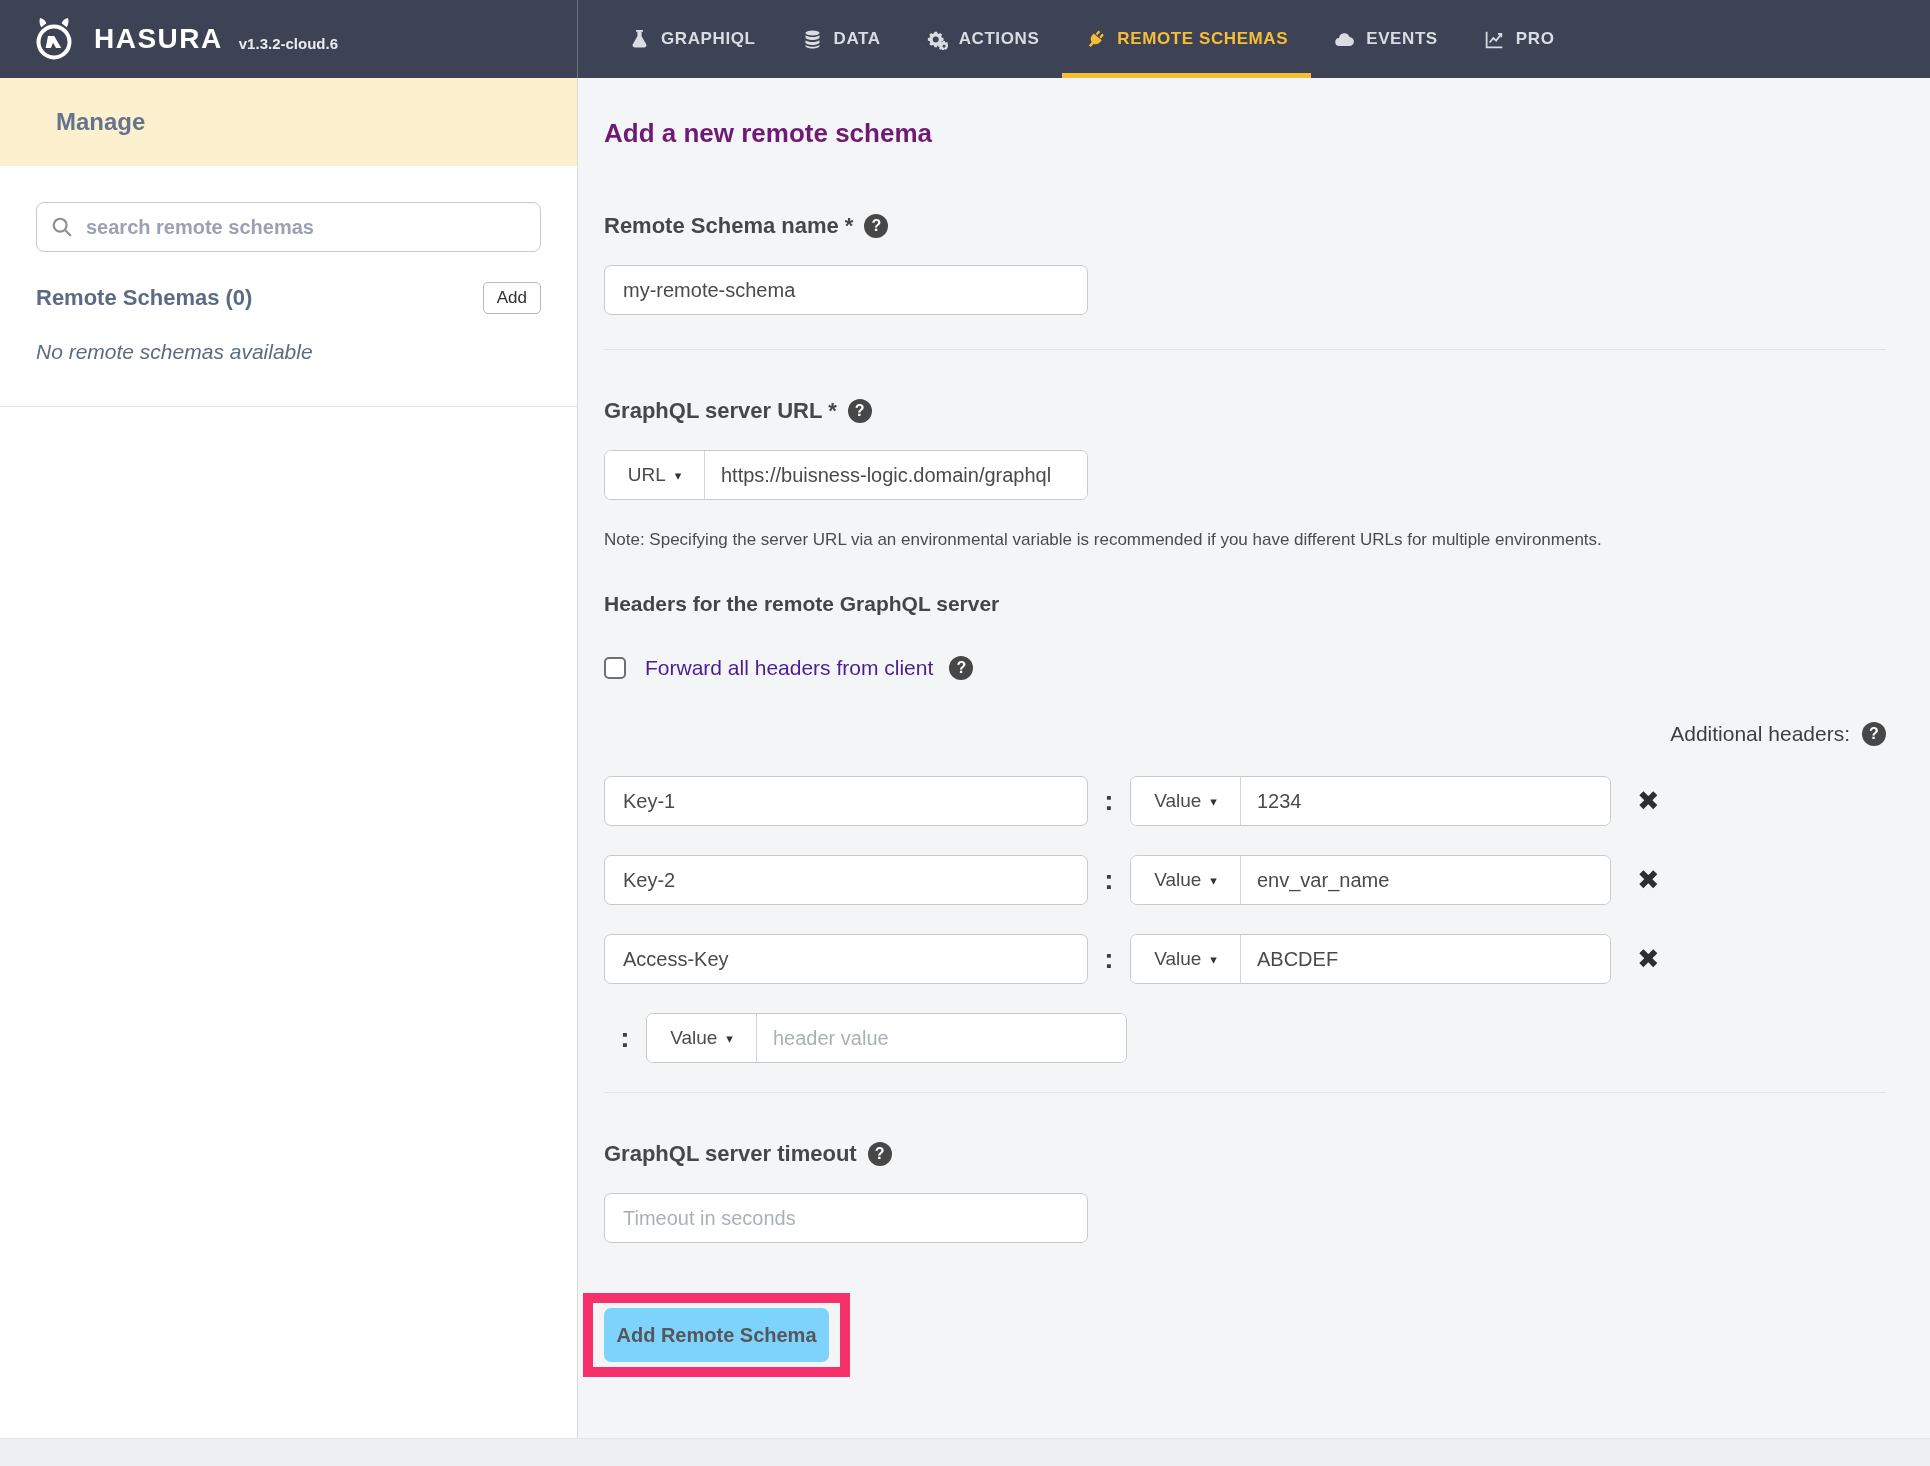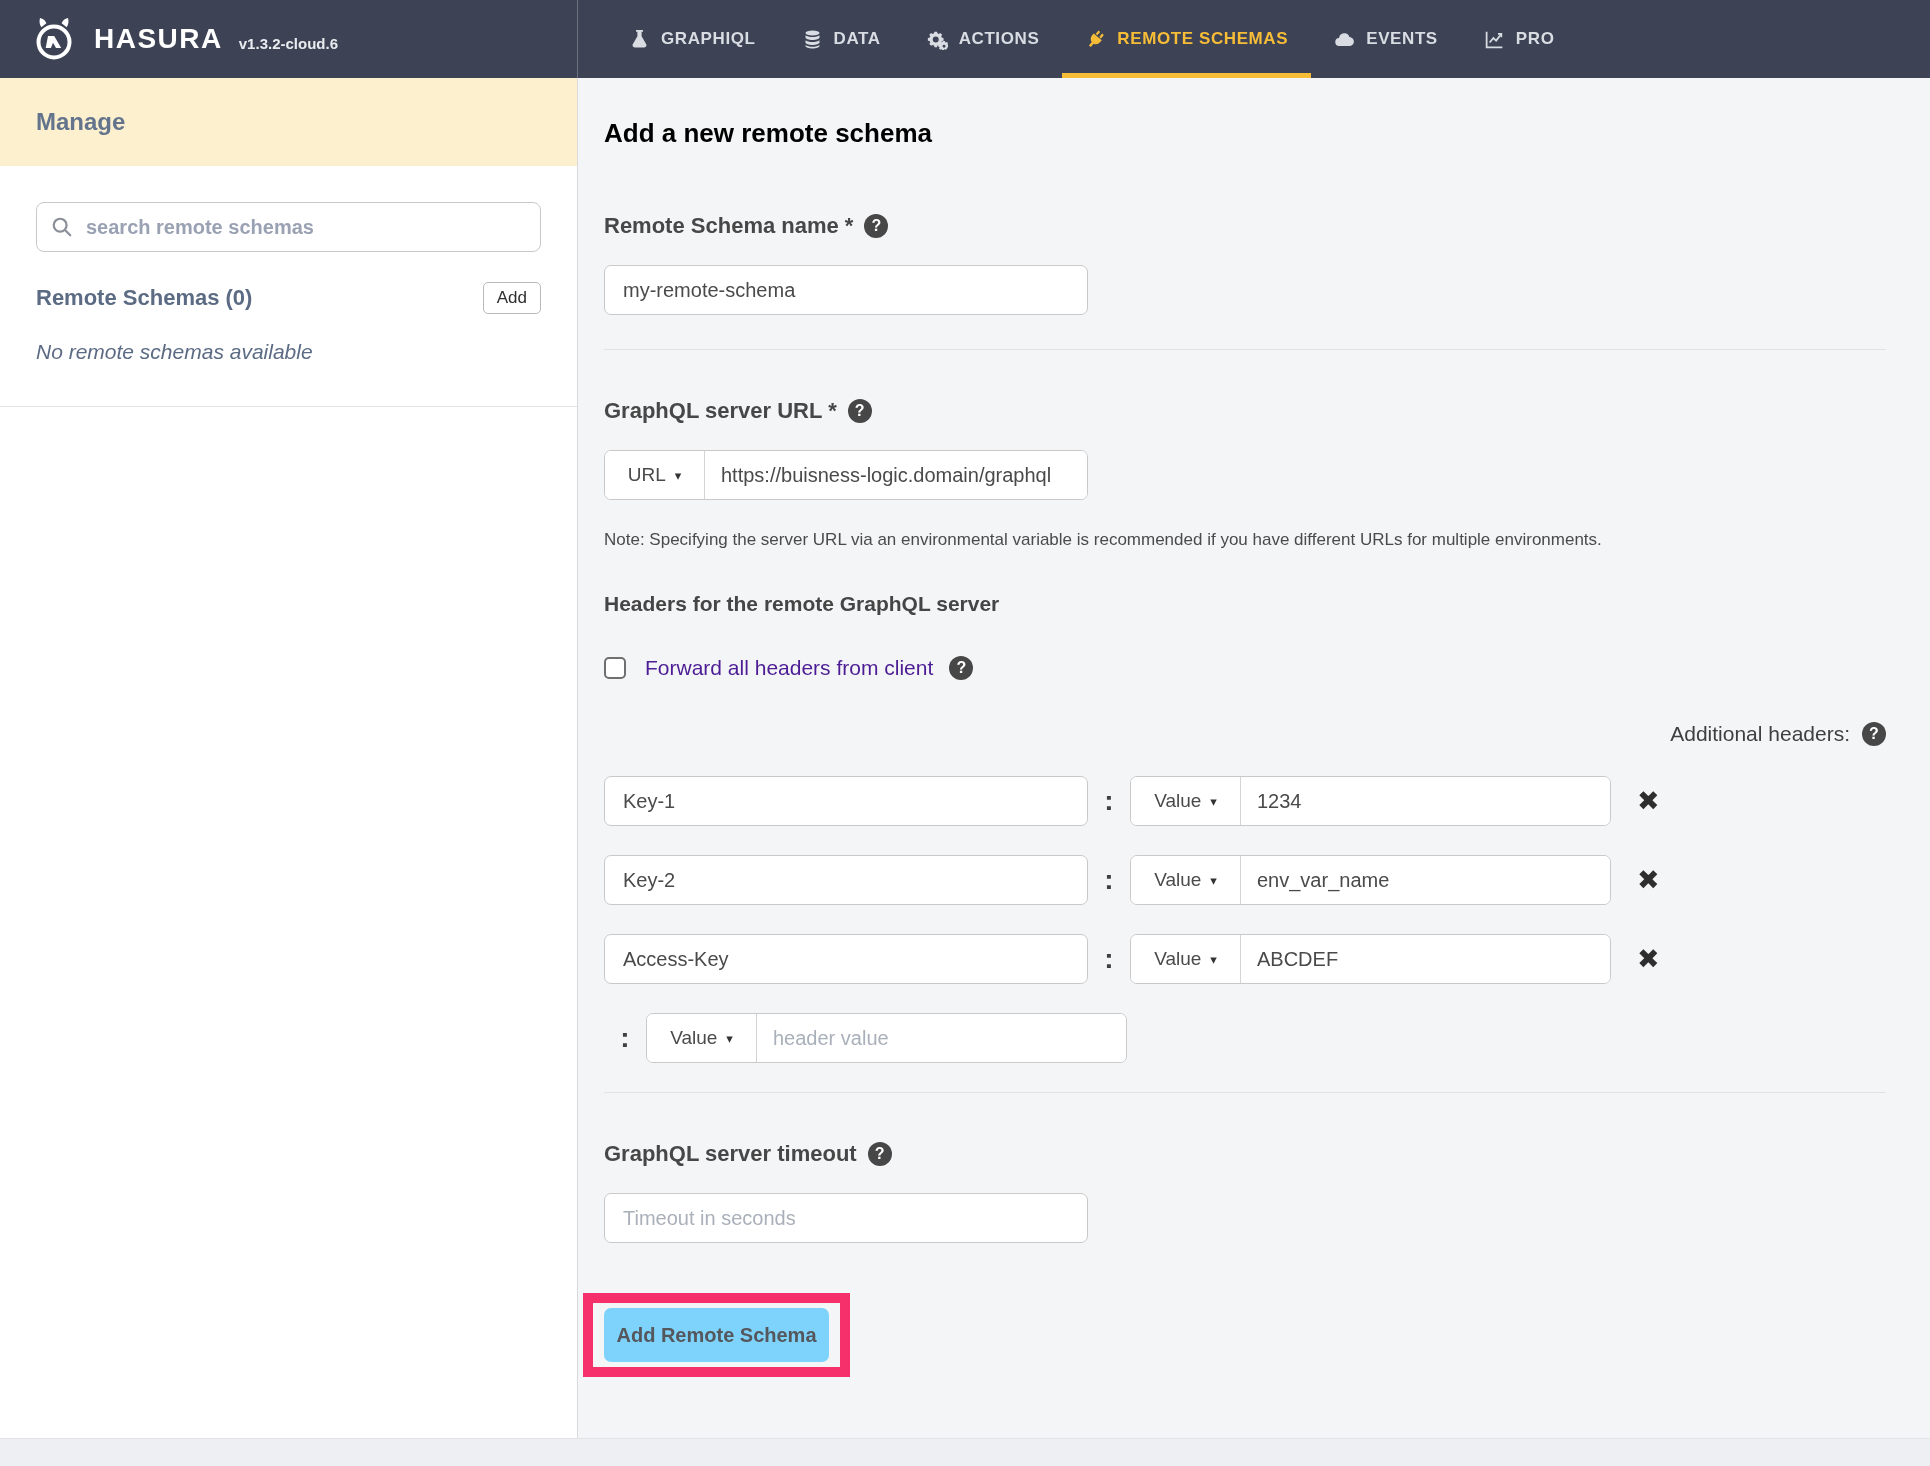--- a/index.html
+++ b/index.html
@@ -37,21 +37,21 @@
 
   
   .app-body { display:flex; height:1360px; }
 
   aside.sidebar {
     width:578px; flex:0 0 578px; background:#ffffff;
     border-right:1px solid #dadada;
   }
   .manage-bar {
     height:88px; background:#fcf0cf; display:flex; align-items:center;
-    padding-left:36px; font-size:24px; font-weight:bold; color:#64748c;
+    padding-left:56px; font-size:24px; font-weight:bold; color:#64748c;
   }
   .sidebar-card { padding:36px 36px 42px; border-bottom:1px solid #e4e4e4; }
   .search-box {
     height:50px; border:1px solid #c9c9c9; border-radius:8px; background:#fff;
     display:flex; align-items:center; padding:0 14px; gap:11px;
   }
   .search-box svg { flex:0 0 auto; }
   .search-box input {
     border:none; outline:none; width:100%; font-size:20px; font-weight:bold;
     color:#4a5568; background:transparent; font-family:"Liberation Sans", sans-serif;
@@ -62,21 +62,21 @@
   .add-btn {
     font-size:17px; color:#2f2f2f; background:#fff; border:1px solid #b9b9b9;
     border-radius:5px; padding:5px 13px; cursor:pointer;
     font-family:"Liberation Sans", sans-serif;
   }
   .empty-msg { font-style:italic; font-size:21px; color:#5c6b84; margin-top:26px; }
 
   main.content {
     flex:1; background:#f4f5f7; padding:34px 44px 0 26px; position:relative;
   }
-  .page-title { font-size:26px; font-weight:bold; color:#000000; margin:6px 0 0; }
+  .page-title { font-size:26px; font-weight:bold; color:#701a75; margin:6px 0 0; }
 
   .field-label {
     display:flex; align-items:center; gap:11px;
     font-size:22px; font-weight:bold; color:#474747;
   }
   .mt-title-gap { margin-top:64px; }
   .help-icon {
     width:24px; height:24px; border-radius:50%; background:#474747; color:#fff;
     font-size:16px; font-weight:bold; display:inline-flex; align-items:center;
     justify-content:center; flex:0 0 auto;

